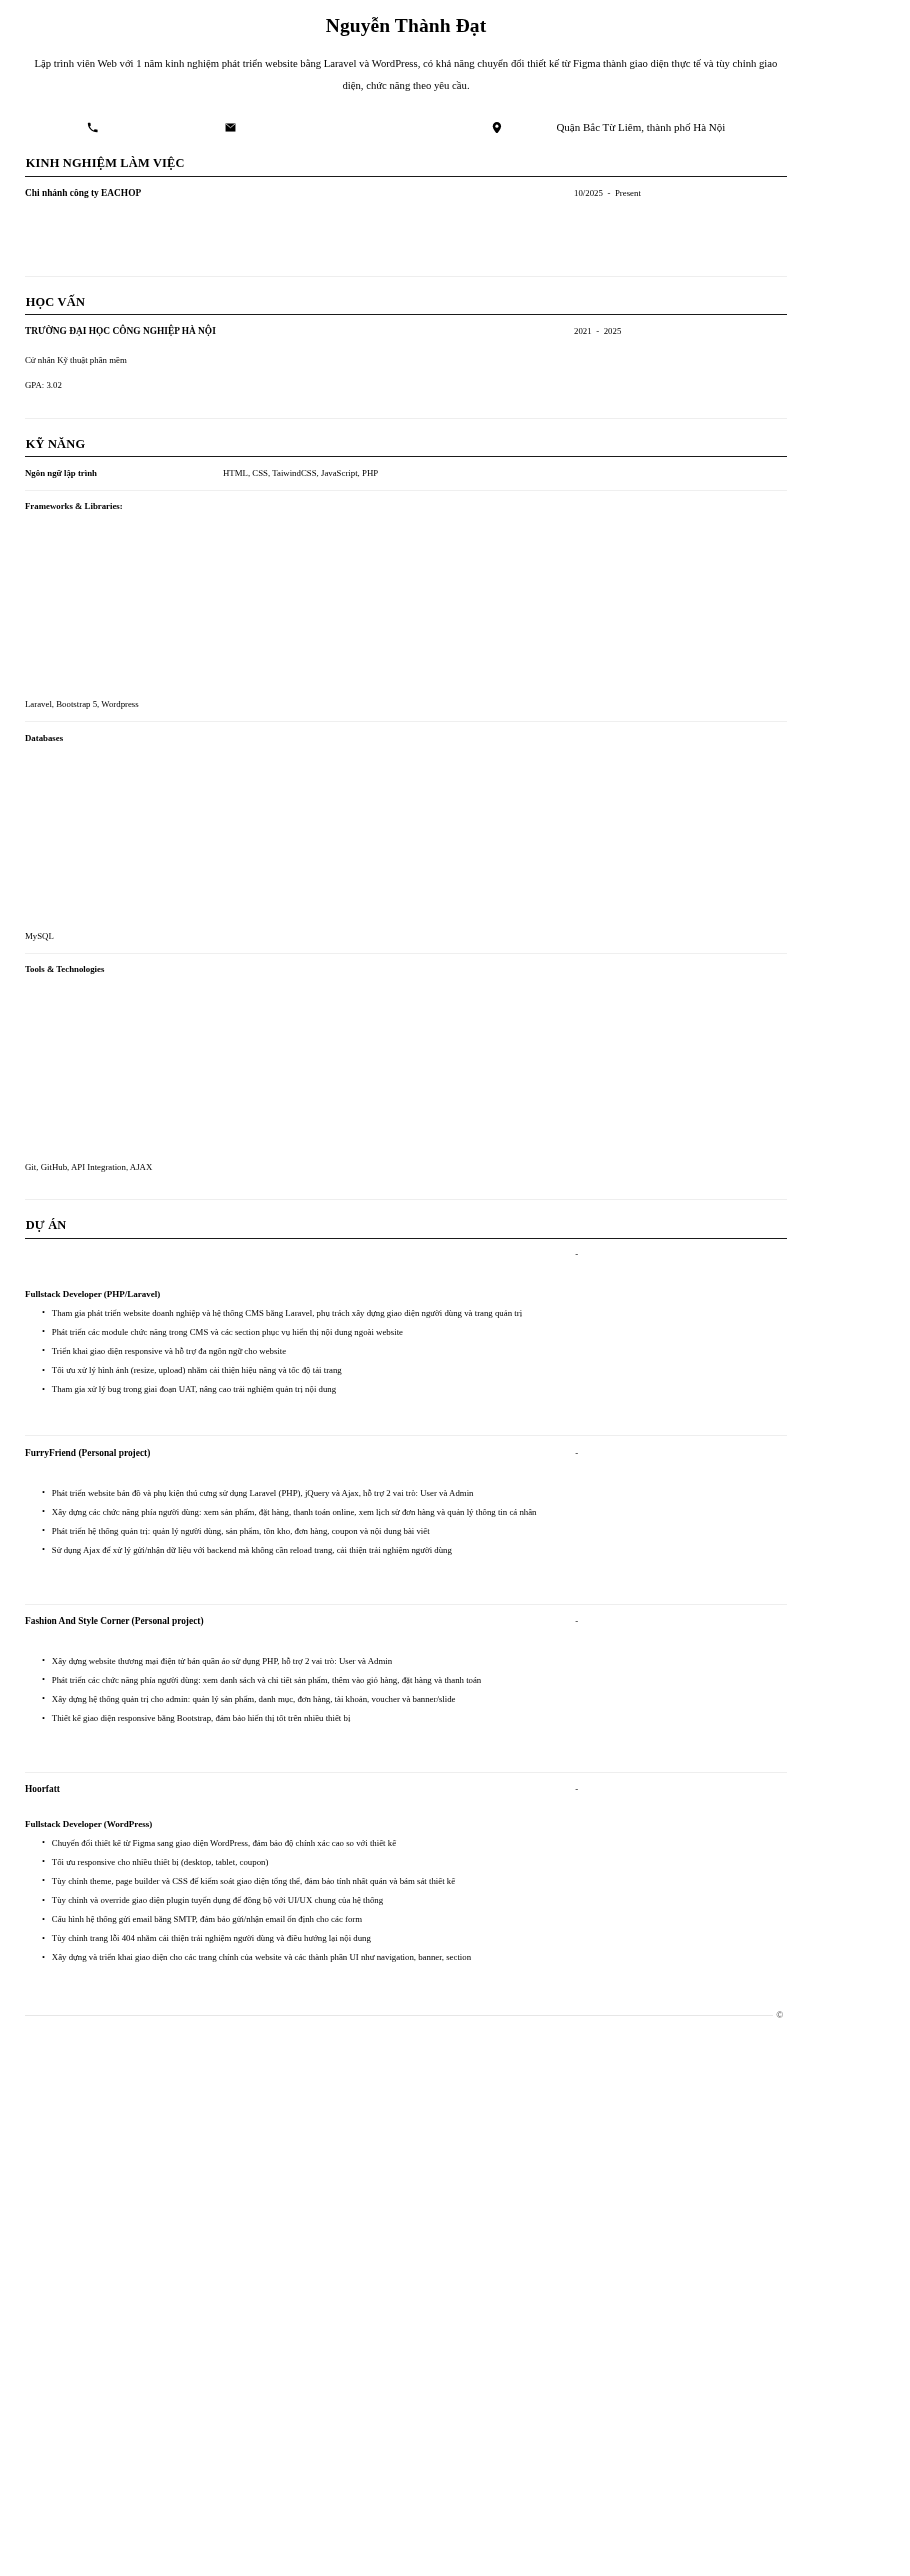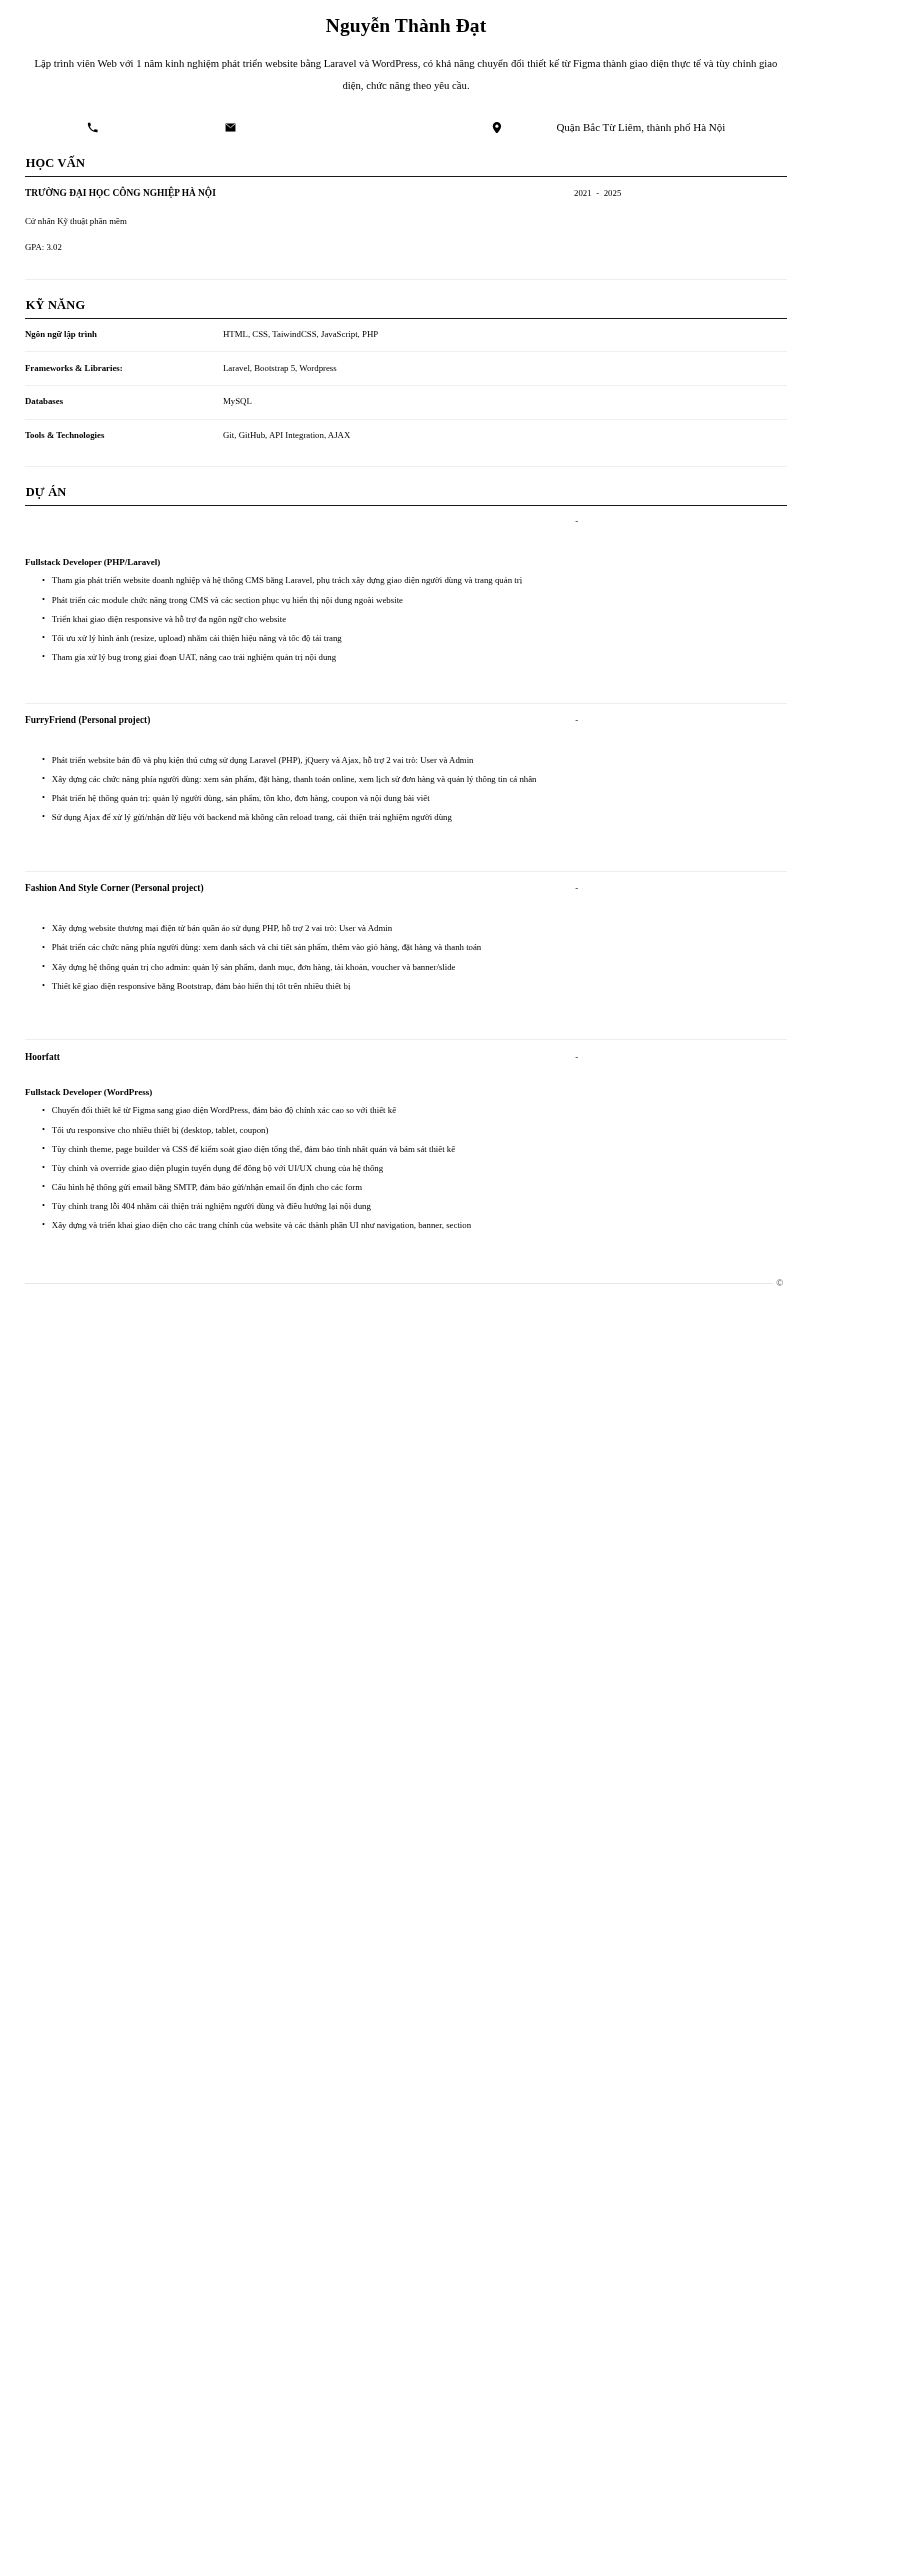--- a/index.html
+++ b/index.html
@@ -140,21 +140,21 @@
   .spacer-xl { height: 73px; }
   .spacer-lg { height: 22px; }
 
   
   .skills { margin-top: 0; }
   .skill-row {
     display: flex;
     align-items: flex-start;
     padding: 10.4px 0 10.4px 0;
   }
-  .skill-row + .skill-row { border-top: 0.7px solid #efefef; }
+  .skill-row + .skill-row { border-top: 0.7px solid #efefef; flex-direction: column; }
   .skill-label {
     flex: 0 0 198px;
     width: 198px;
     font-size: 8.8px;
     font-weight: bold;
     line-height: 1.35;
   }
   .skill-value {
     flex: 1 1 auto;
     font-size: 8.8px;
@@ -288,20 +288,34 @@
               <path fill="#000000" d="M10 0C4.9 0 .8 4.1.8 9.2c0 6.9 9.2 16.8 9.2 16.8s9.2-9.9 9.2-16.8C19.2 4.1 15.1 0 10 0z"></path>
               <circle cx="10" cy="9.2" r="3.4" fill="#ffffff"></circle>
             </svg>
           </span>
           <span class="contact-text">Quận Bắc Từ Liêm, thành phố Hà Nội</span>
         </div>
 
       </div>
     </div>
 
+    <div class="section">
+      <h2 class="section-title">KINH NGHIỆM LÀM VIỆC</h2>
+      <hr class="section-rule">
+
+      <div class="entry">
+        <div class="entry-head">
+          <span class="entry-title">Chi nhánh công ty EACHOP</span>
+          <span class="entry-spacer"></span>
+          <span class="entry-dates"><span>10/2025</span><span class="sep">-</span><span>Present</span></span>
+        </div>
+        <div class="spacer-xl"></div>
+      </div>
+      <hr class="divider">
+    </div>
 
     <div class="section">
       <h2 class="section-title">HỌC VẤN</h2>
       <hr class="section-rule">
 
       <div class="entry">
         <div class="entry-head">
           <span class="entry-title">TRƯỜNG ĐẠI HỌC CÔNG NGHIỆP HÀ NỘI</span>
           <span class="entry-spacer"></span>
           <span class="entry-dates"><span>2021</span><span class="sep">-</span><span>2025</span></span>

